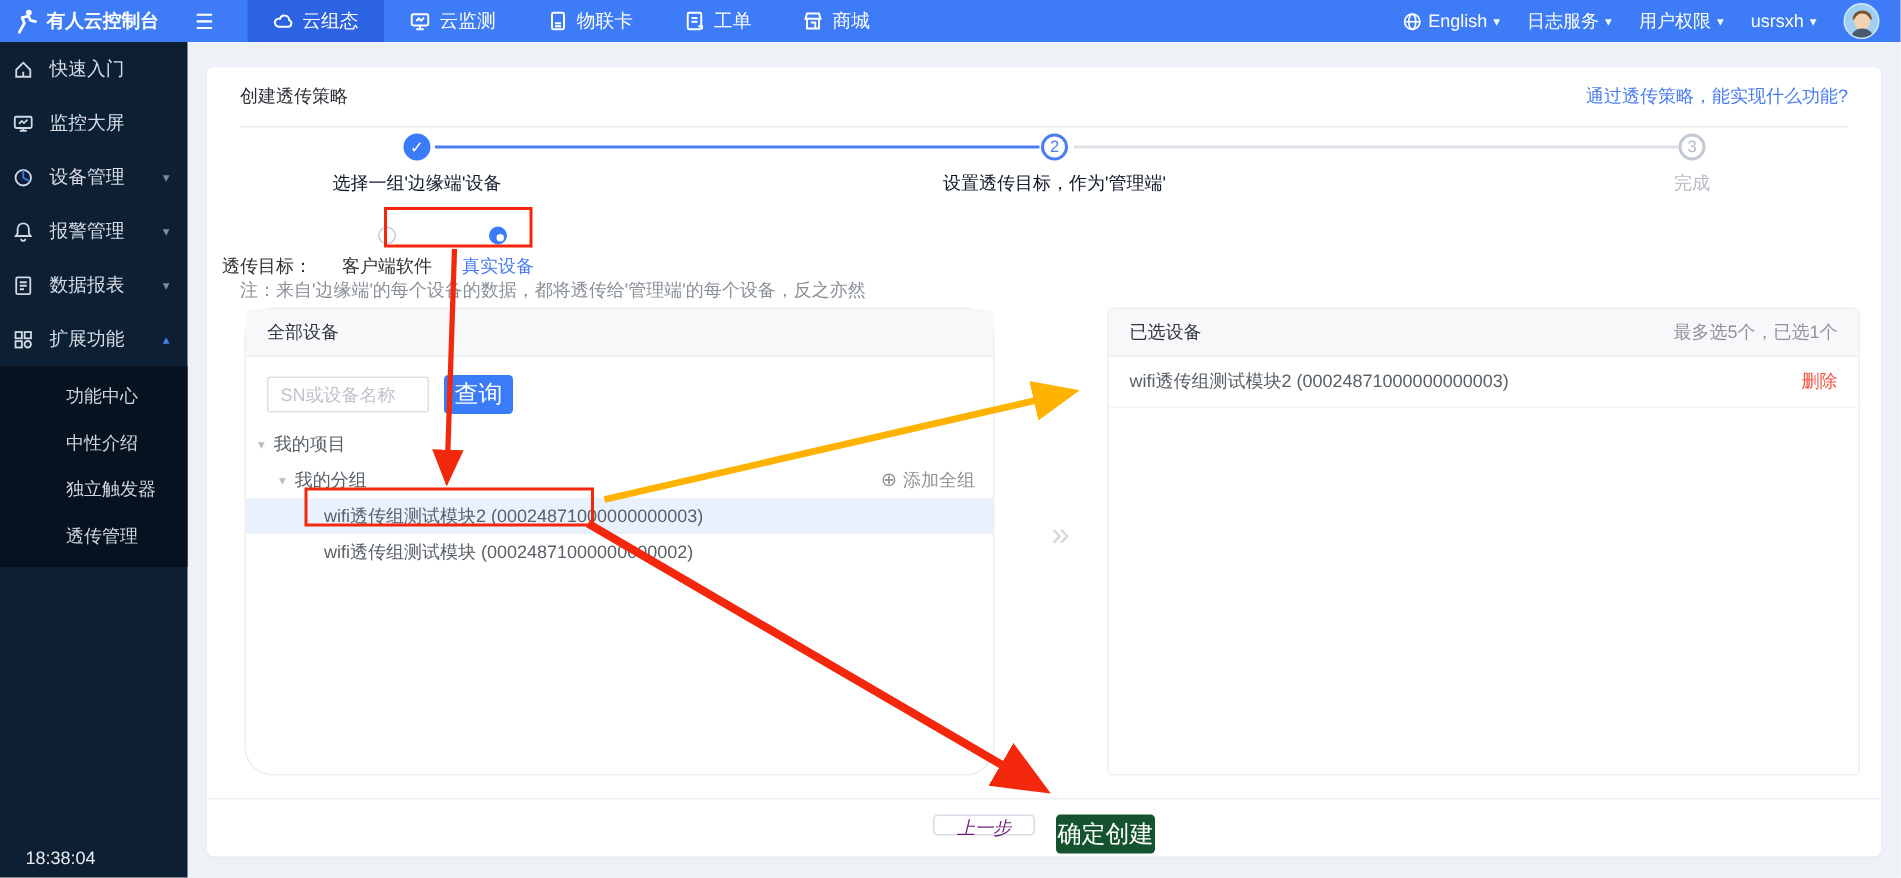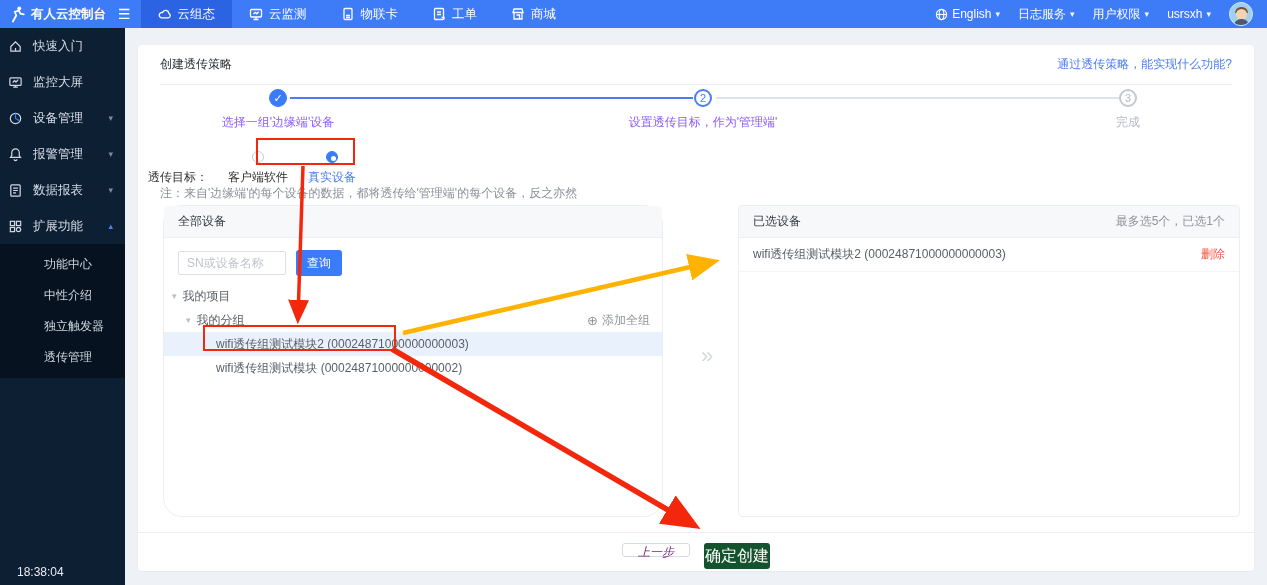--- a/index.html
+++ b/index.html
@@ -1,21 +1,21 @@
 <!DOCTYPE html>
 <html><head>
 <meta charset="utf-8">
 <style>
   * { margin:0; padding:0; box-sizing:border-box; }
   html,body { width:1267px; height:585px; overflow:hidden;
     font-family:"Liberation Sans","DejaVu Sans",sans-serif; font-size:12px; background:#eef1f5; }
 
   
   .topbar { position:absolute; left:0; top:0; width:1267px; height:28px; background:#3d7bf7;
-    display:flex; align-items:stretch; color:#fff; z-index:10; }
+    display:flex; align-items:stretch; color:#fff; z-index:10;gap:12px; }
   .brand { display:flex; align-items:center; padding-left:8px; width:112px; }
   .brand .logo { width:18px; height:18px; margin-right:5px; }
   .brand-name { font-size:12.5px; font-weight:bold; white-space:nowrap; }
   .hamburger { display:flex; align-items:center; padding:0 10px 0 6px; font-size:14px; cursor:pointer; }
   .nav-tabs { display:flex; align-items:stretch; }
   .nav-tab { display:flex; align-items:center; gap:6px; padding:0 17px; cursor:pointer; font-size:12.5px; }
   .nav-tab.active { background:#2b63e3; }
   .nav-tab svg { width:14px; height:14px; }
   .topbar-right { margin-left:auto; display:flex; align-items:center; gap:18px; padding-right:14px; }
   .tb-menu { display:flex; align-items:center; gap:4px; cursor:pointer; white-space:nowrap; }
@@ -50,21 +50,21 @@
   .stepper { position:absolute; left:0; top:44px; right:0; height:58px; }
   .step-circle { position:absolute; top:0; width:18px; height:18px; border-radius:50%;
     display:flex; align-items:center; justify-content:center; font-size:11px; background:#fff; }
   .step-circle.done { background:#3a7bf8; color:#fff; border:1px solid #3a7bf8; }
   .step-circle.active { border:2px solid #4a7df0; color:#4a7df0; }
   .step-circle.pending { border:2px solid #c3c8d2; color:#b4bac4; }
   .step-line { position:absolute; top:8px; height:2px; }
   .step-line.blue { background:#4a7df0; }
   .step-line.gray { background:#dde1e8; }
   .step-label { position:absolute; top:25px; width:220px; text-align:center; font-size:12px; }
-  .step-label.blue { color:#8b5cf6; }
+  .step-label.blue { color:#0f172a; }
   .step-label.gray { color:#b4bac4; }
 
   
   .form-row { position:absolute; left:10px; top:106px; display:flex; align-items:flex-end; gap:6px; color:#303133; }
   .radio-opt { display:flex; align-items:center; gap:6px; cursor:pointer; margin-left:14px;flex-direction:column; }
   .radio-dot { width:12px; height:12px; border-radius:50%; border:1px solid #c6cbd4; background:#fff; position:relative; }
   .radio-dot.checked { border:1px solid #3a7bf8; background:#3a7bf8; }
   .radio-dot.checked::after { content:""; position:absolute; left:3.5px; top:3.5px; width:5px; height:5px;
     border-radius:50%; background:#fff; }
   .radio-opt .blue { color:#4a7df0; }
@@ -75,21 +75,21 @@
   .panel.left { left:25px; width:500px;border-radius:19px; }
   .panel.right { left:600px; width:502px; }
   .panel-header { height:32px; background:#f7f8fa; border-bottom:1px solid #ebeef3; border-radius:4px 4px 0 0;
     display:flex; align-items:center; justify-content:space-between; padding:0 14px; color:#33373d; }
   .panel-header .limit { color:#909399; }
   .search-row { display:flex; align-items:center; margin:12px 14px 8px 14px; }
   .search-input { width:108px; height:24px; border:1px solid #dcdfe6; border-radius:2px; padding:0 8px;
     font-size:12px; color:#333; outline:none; font-family:inherit; }
   .search-input::placeholder { color:#bfc4cc; }
   .search-btn { margin-left:10px; width:46px; height:26px; background:#3a7bf8; color:#fff; border:none;
-    border-radius:3px; font-size:12px; cursor:pointer; font-family:inherit; }
+    border-radius:3px; font-size:16px; cursor:pointer; font-family:inherit; }
   .tree { margin-top:4px; color:#5a6068; }
   .tree-caret { color:#b7bcc5; font-size:9px; margin-right:6px; }
   .tree-row { height:24px; display:flex; align-items:center; }
   .tree-row.project { padding-left:8px; }
   .tree-row.group { padding-left:22px; }
   .add-group { margin-left:auto; margin-right:12px; color:#909399; cursor:pointer; display:flex; align-items:center; gap:4px; }
   .add-group .plus { font-size:13px; }
   .device-row { height:24px; display:flex; align-items:center; padding-left:52px; color:#5a6068; cursor:pointer; }
   .device-row.selected { background:#e9f1fd; }
   .transfer-chevron { position:absolute; left:549px; top:298px; width:40px; text-align:center;

